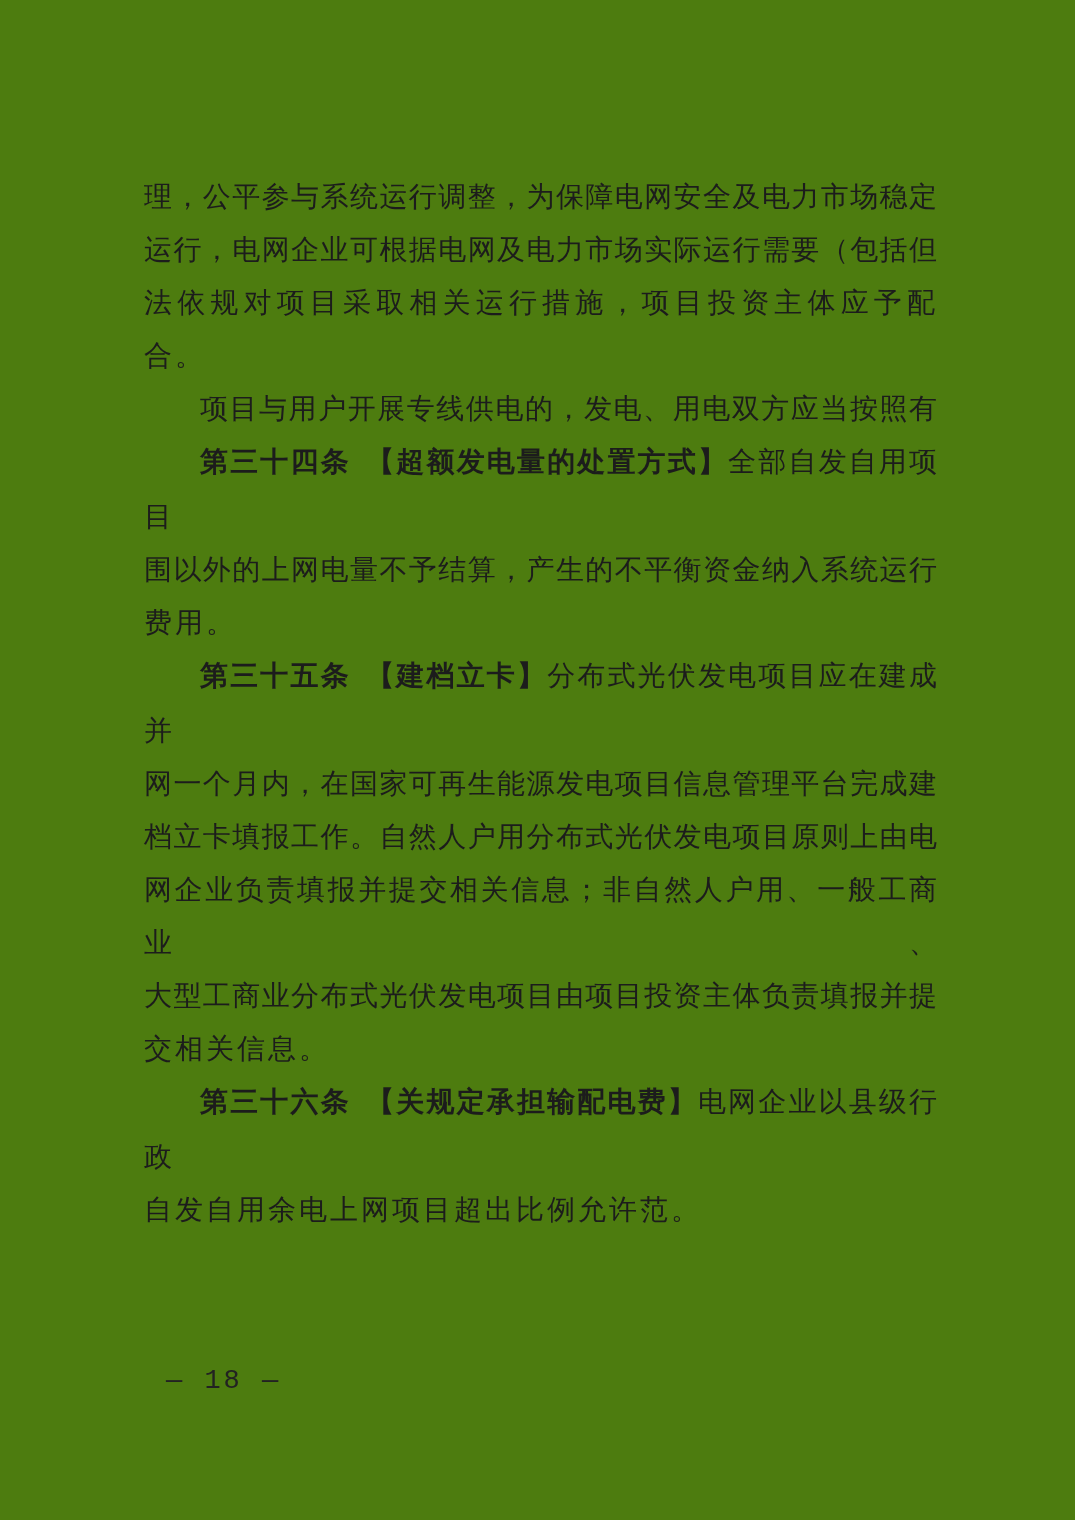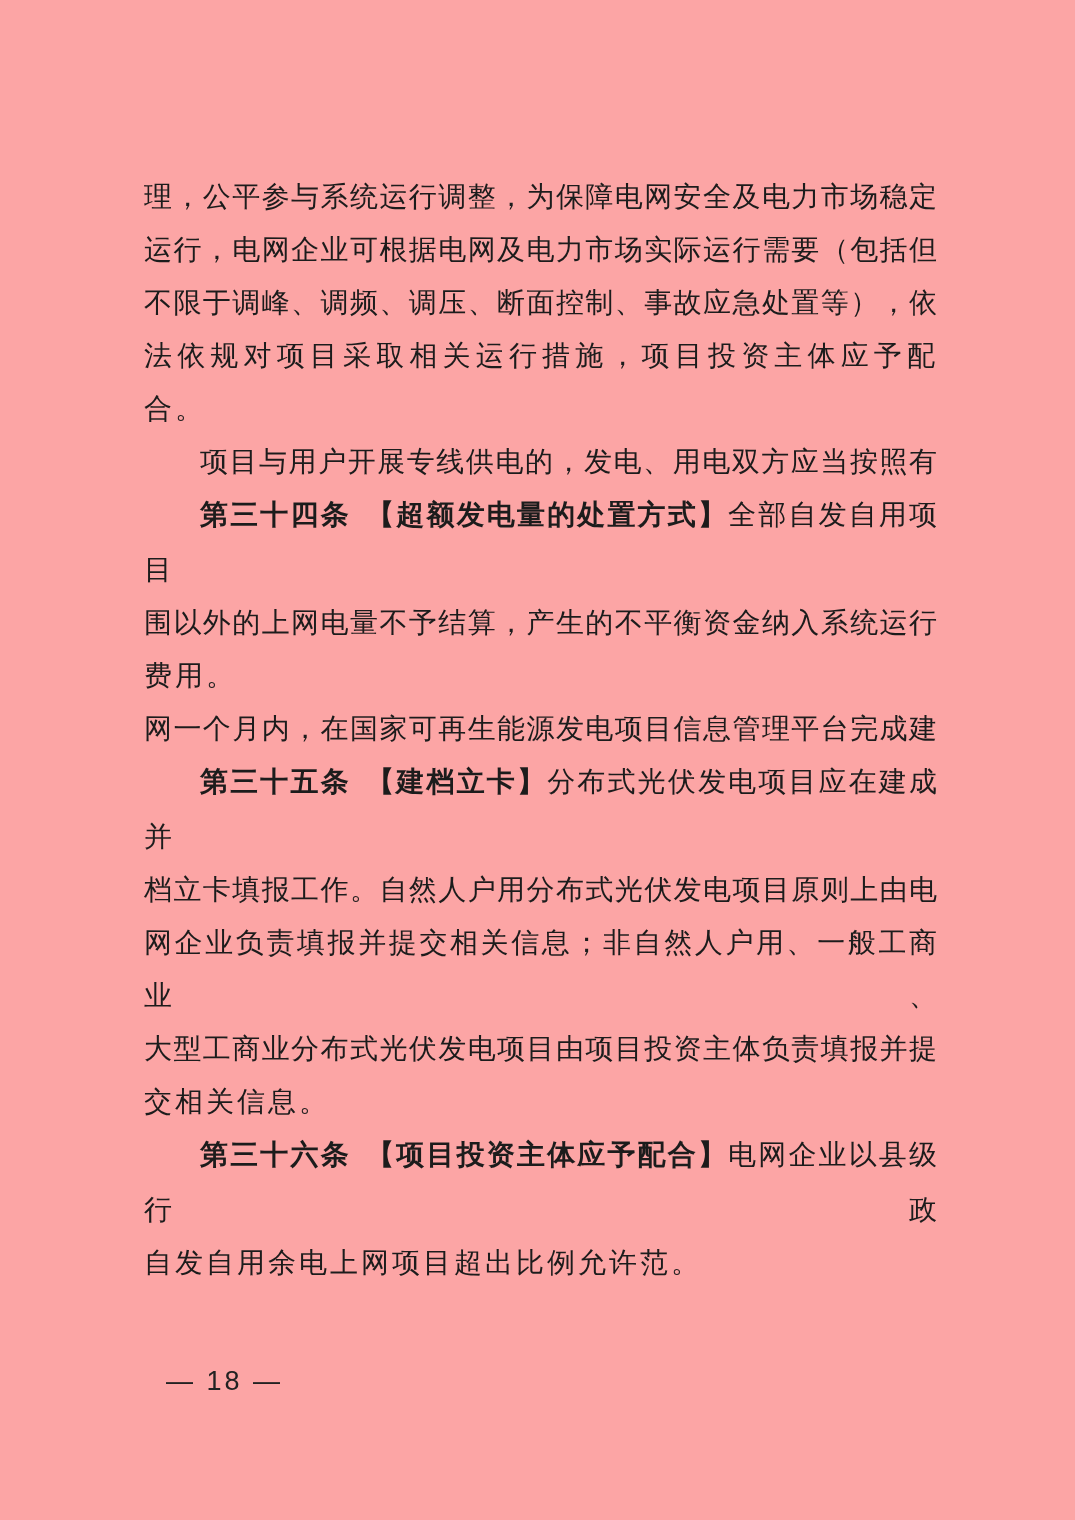--- a/index.html
+++ b/index.html
@@ -4,21 +4,21 @@
 <style>
   html, body {
     margin: 0;
     padding: 0;
     background: #ffffff;
   }
   .page {
     position: relative;
     width: 1075px;
     height: 1520px;
-    background: #fca5a5;
+    background: #4d7c0f;
     overflow: hidden;
     color: #1c1c1c;
     font-family: "Liberation Serif", "DejaVu Serif", serif;
   }
   .text-block {
     position: absolute;
     left: 144px;
     top: 170px;
     width: 794px;
   }
@@ -44,39 +44,38 @@
     font-family: Liberation Mono, monospace;
   }
   .page-number {
     position: absolute;
     left: 166px;
     top: 1362px;
     font-size: 27px;
     line-height: 38px;
     letter-spacing: 3px;
     color: #222222;
-    font-family: Liberation Sans, sans-serif;
+    font-family: Liberation Mono, monospace;
   }
 </style>
 </head>
 <body>
 
 <div class="page">
   <div class="text-block" id="text-block">
       <div class="line"><span class="seg-normal">理，公平参与系统运行调整，为保障电网安全及电力市场稳定</span></div>
       <div class="line"><span class="seg-normal">运行，电网企业可根据电网及电力市场实际运行需要（包括但</span></div>
-      <div class="line"><span class="seg-normal">不限于调峰、调频、调压、断面控制、事故应急处置等），依</span></div>
       <div class="line last"><span class="seg-normal">法依规对项目采取相关运行措施，项目投资主体应予配合。</span></div>
       <div class="line indent"><span class="seg-normal">项目与用户开展专线供电的，发电、用电双方应当按照有</span></div>
       <div class="line indent"><span class="seg-label">第三十四条</span><span class="seg-title">【超额发电量的处置方式】</span><span class="seg-normal">全部自发自用项目</span></div>
       <div class="line"><span class="seg-normal">围以外的上网电量不予结算，产生的不平衡资金纳入系统运行</span></div>
       <div class="line last"><span class="seg-normal">费用。</span></div>
+      <div class="line indent"><span class="seg-label">第三十五条</span><span class="seg-title">【建档立卡】</span><span class="seg-normal">分布式光伏发电项目应在建成并</span></div>
       <div class="line"><span class="seg-normal">网一个月内，在国家可再生能源发电项目信息管理平台完成建</span></div>
-      <div class="line indent"><span class="seg-label">第三十五条</span><span class="seg-title">【建档立卡】</span><span class="seg-normal">分布式光伏发电项目应在建成并</span></div>
       <div class="line"><span class="seg-normal">档立卡填报工作。自然人户用分布式光伏发电项目原则上由电</span></div>
       <div class="line"><span class="seg-normal">网企业负责填报并提交相关信息；非自然人户用、一般工商业、</span></div>
       <div class="line"><span class="seg-normal">大型工商业分布式光伏发电项目由项目投资主体负责填报并提</span></div>
       <div class="line last"><span class="seg-normal">交相关信息。</span></div>
-      <div class="line indent"><span class="seg-label">第三十六条</span><span class="seg-title">【项目投资主体应予配合】</span><span class="seg-normal">电网企业以县级行政</span></div>
+      <div class="line indent"><span class="seg-label">第三十六条</span><span class="seg-title">【关规定承担输配电费】</span><span class="seg-normal">电网企业以县级行政</span></div>
       <div class="line last"><span class="seg-normal">自发自用余电上网项目超出比例允许范。</span></div>
     </div>
   <div class="page-number">— 18 —</div>
 </div>
 
 </body></html>

